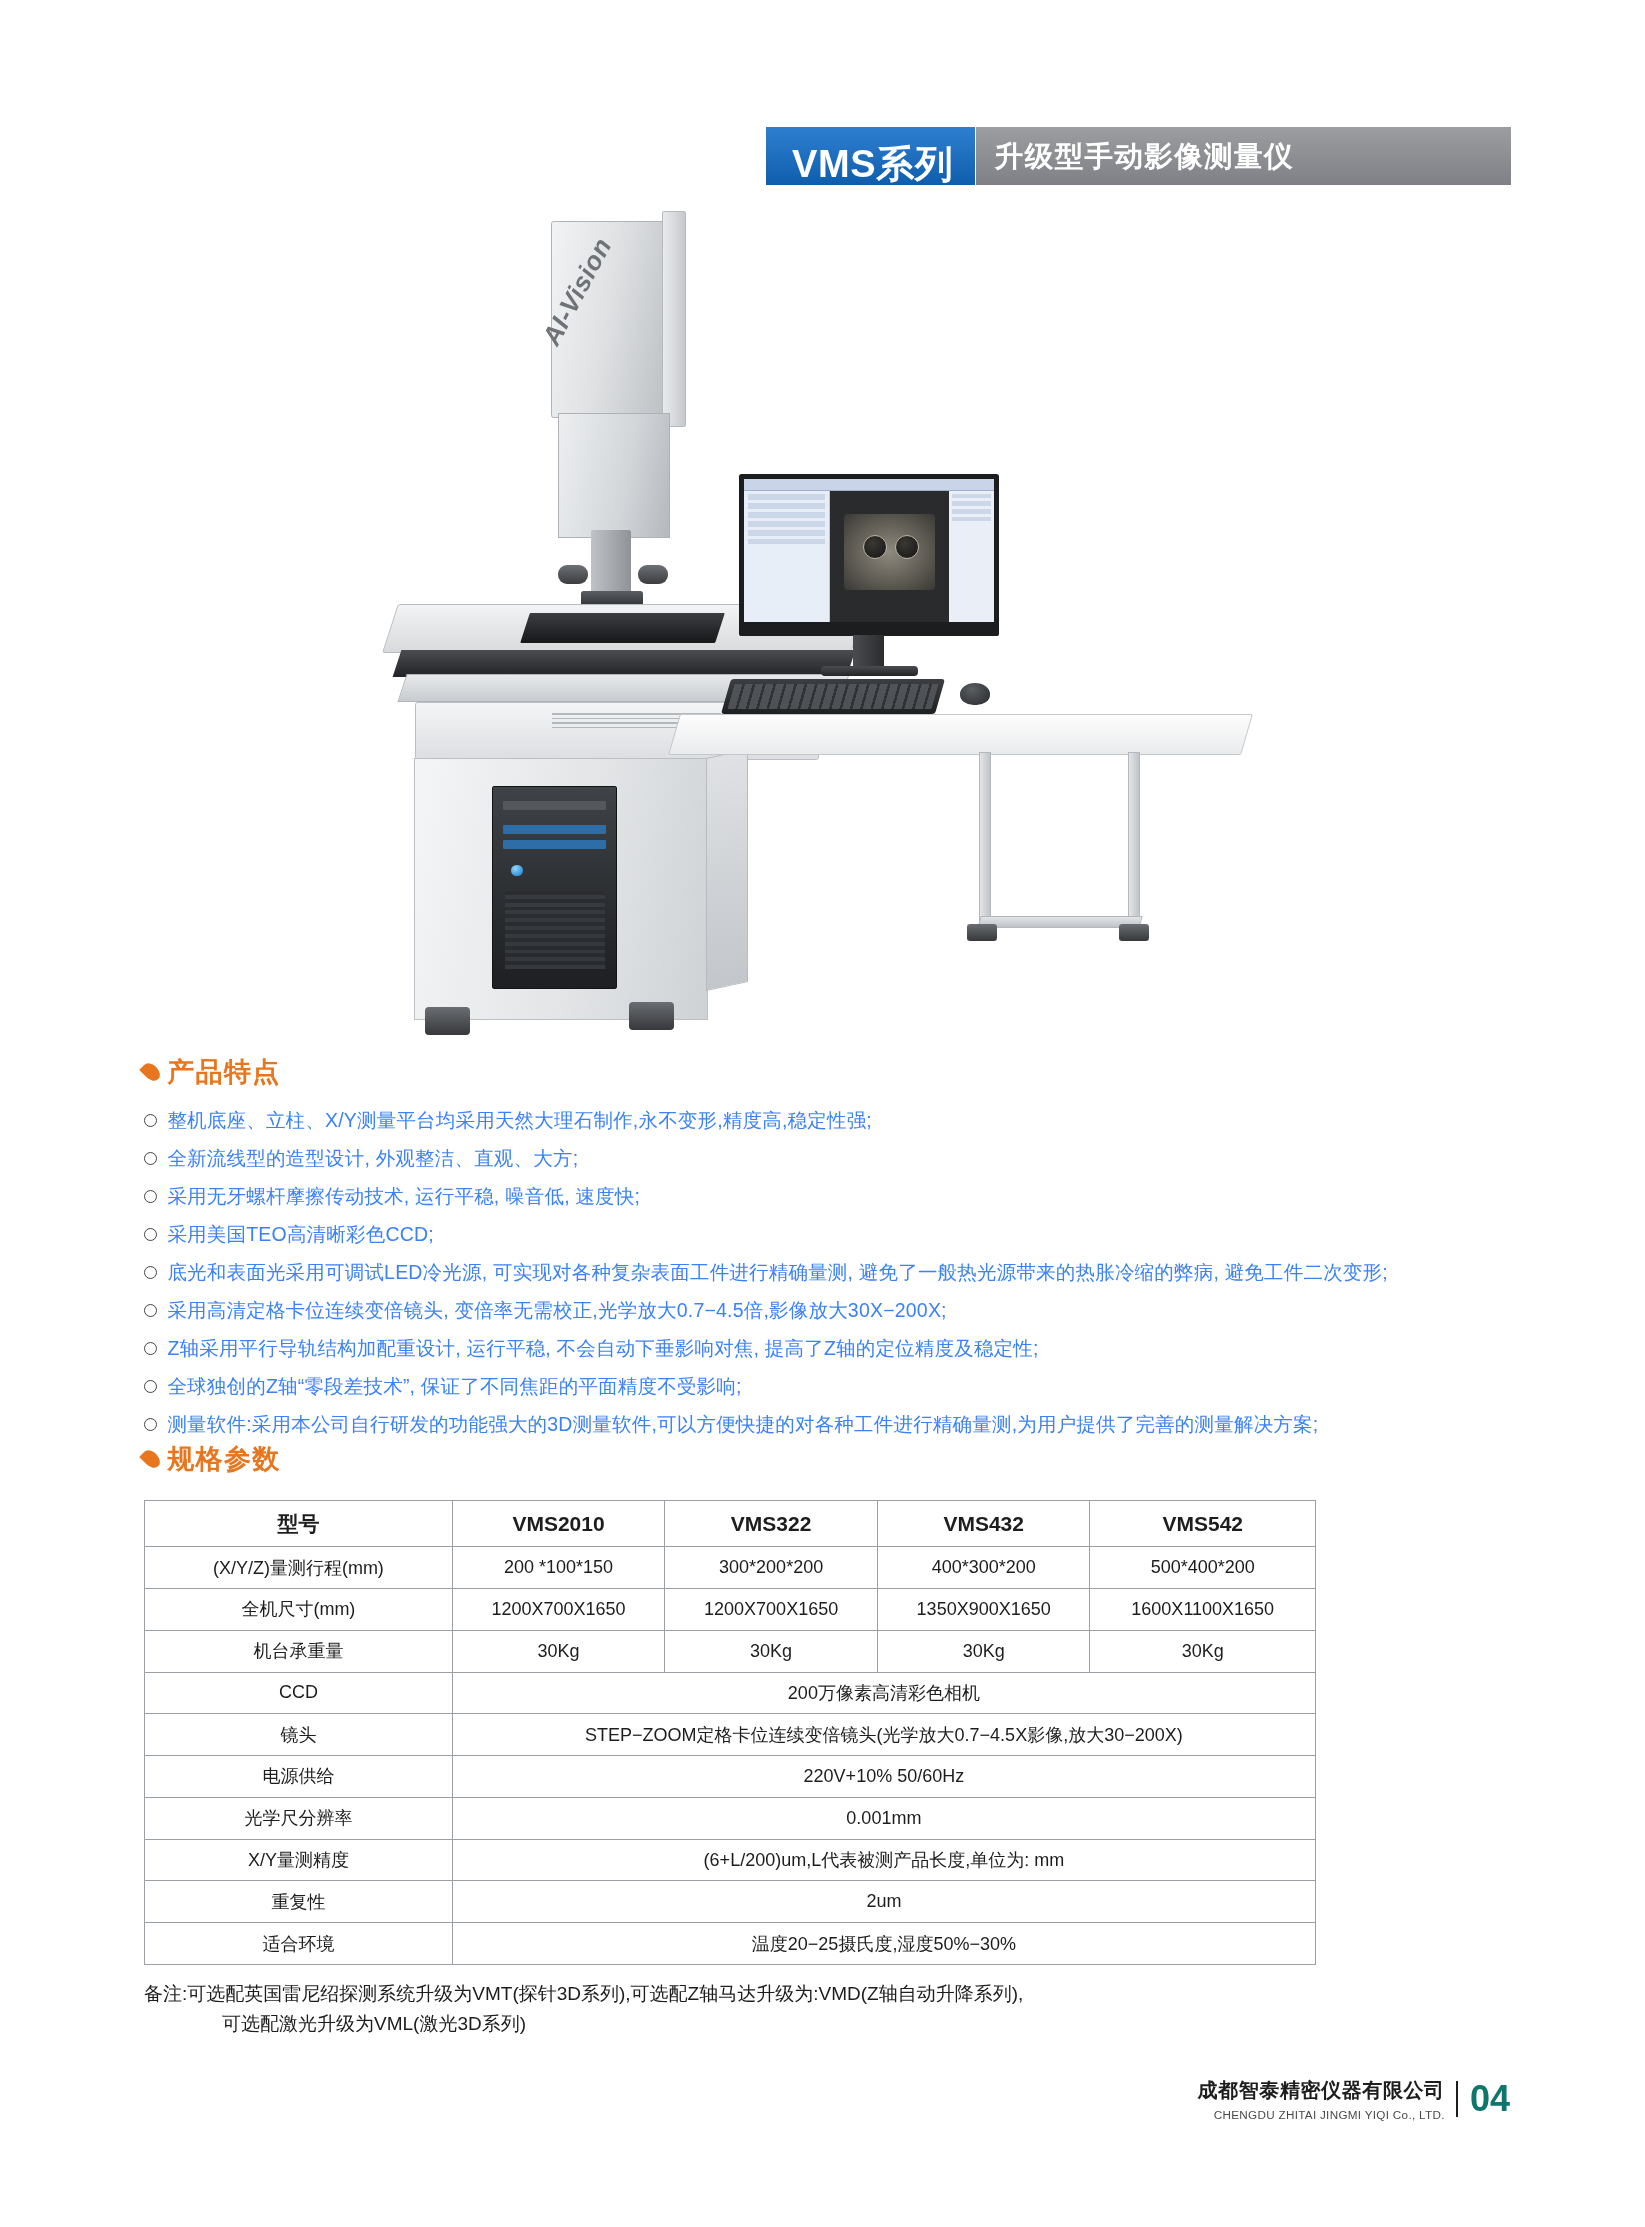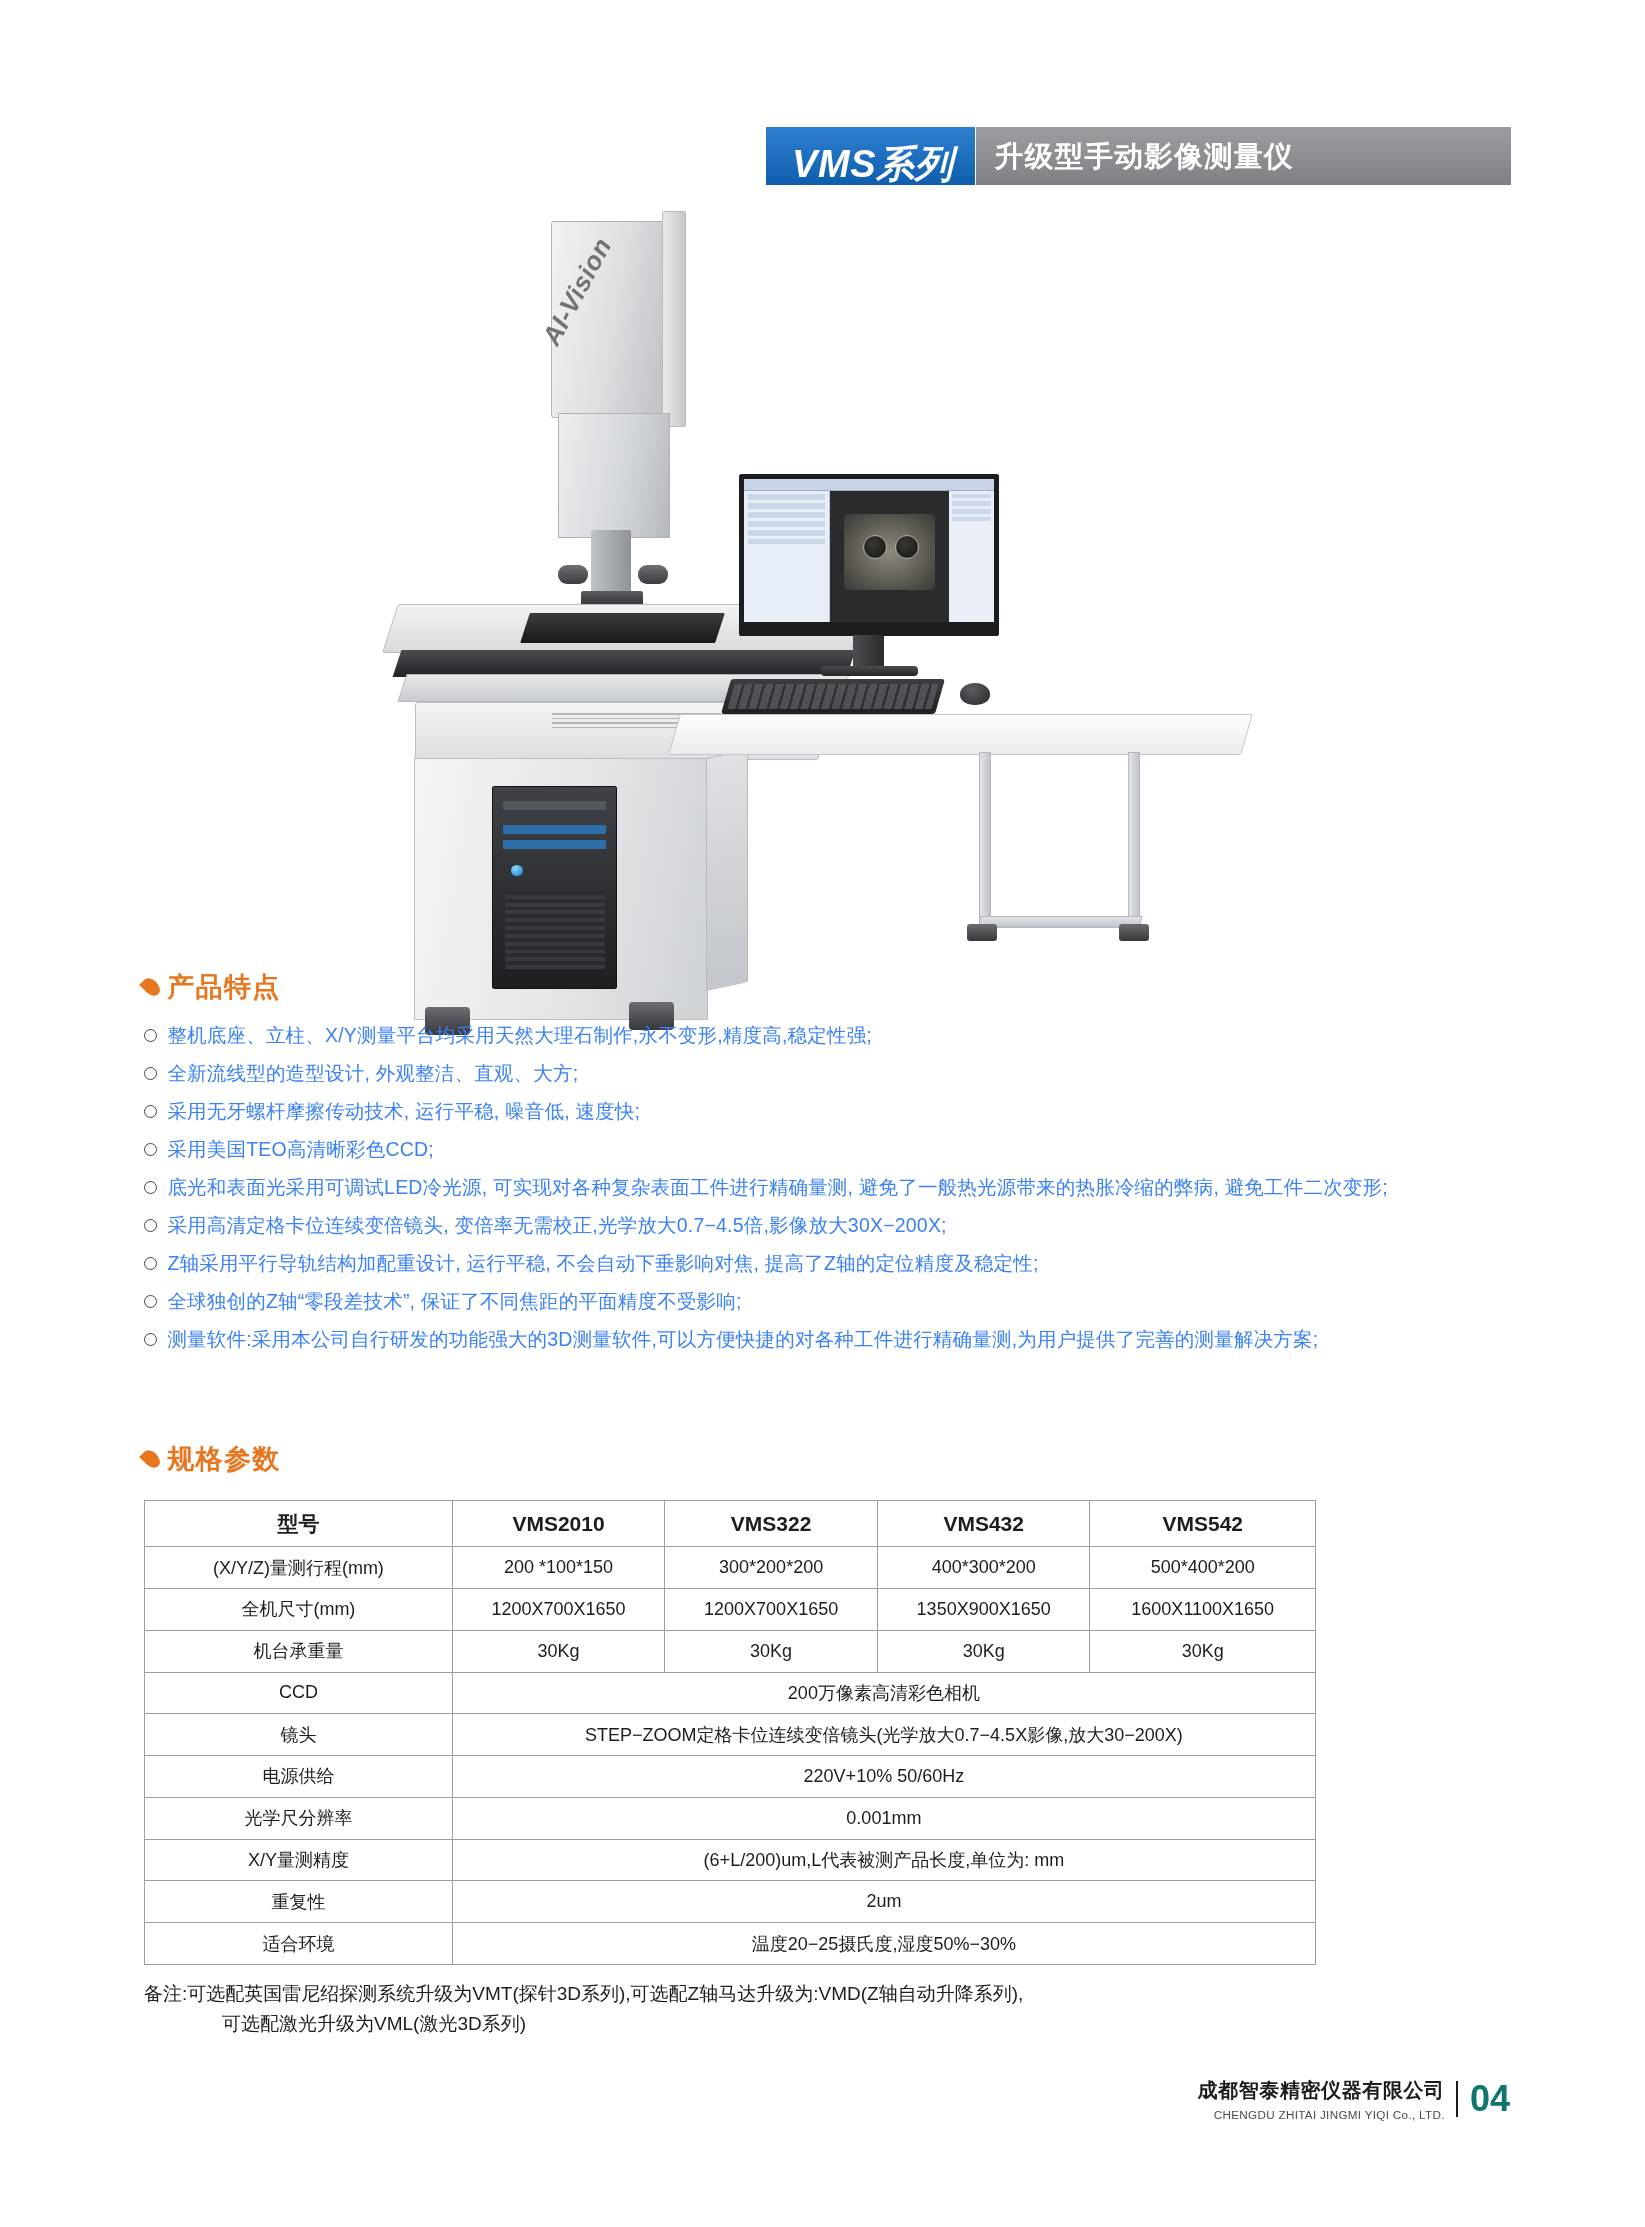--- a/index.html
+++ b/index.html
@@ -27,21 +27,20 @@
     align-items: stretch;
   }
   .banner-blue {
     background: #1b6ec2;
     background: linear-gradient(180deg,#2f7fd0 0%, #0f5eae 100%);
     display: flex;
     align-items: center;
     justify-content: center;
     padding: 16px 22px 0 26px;
     position: relative;
-    font-style: italic;
   }
   .banner-blue::after{
     content:"";
     position:absolute;
     right:-0.6px;
     top:0;
     width:1.3px;
     height:100%;
     background:#ffffff;
   }
@@ -384,21 +383,21 @@
   .sec-title {
     font-size: 27px;
     color: #e8761e;
     font-weight: bold;
     letter-spacing: 1.3px;
   }
 
   
   .features {
     position: absolute;
-    top: 969px;
+    top: 1054px;
     left: 144px;
     width: 1363px;
   }
   .feature-list { margin-top: 17px; }
   .feature-item {
     display: flex;
     align-items: flex-start;
     gap: 10.4px;
     margin-bottom: 11.7px;
   }

